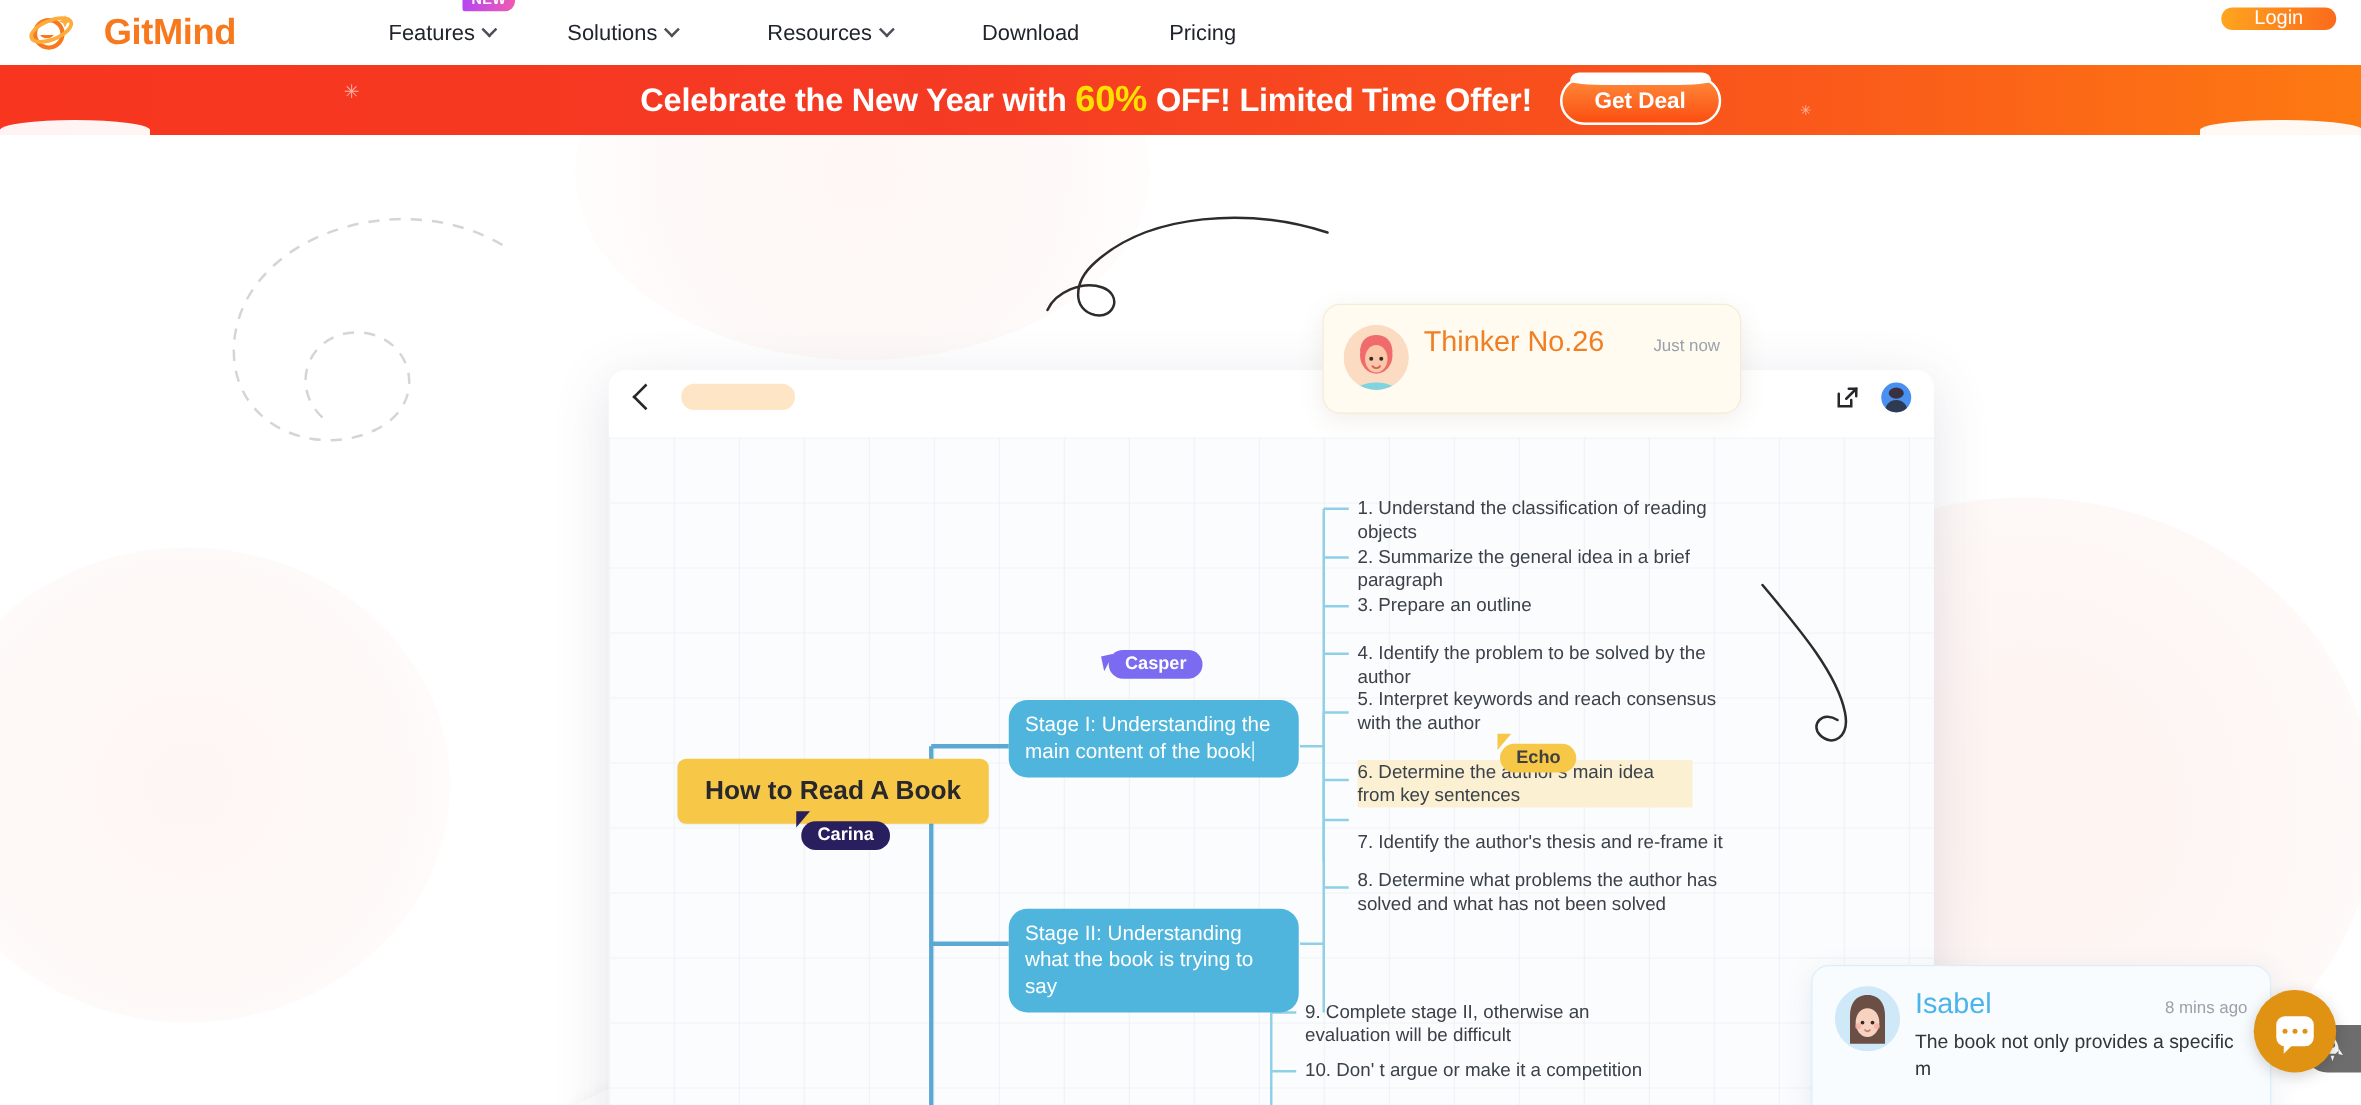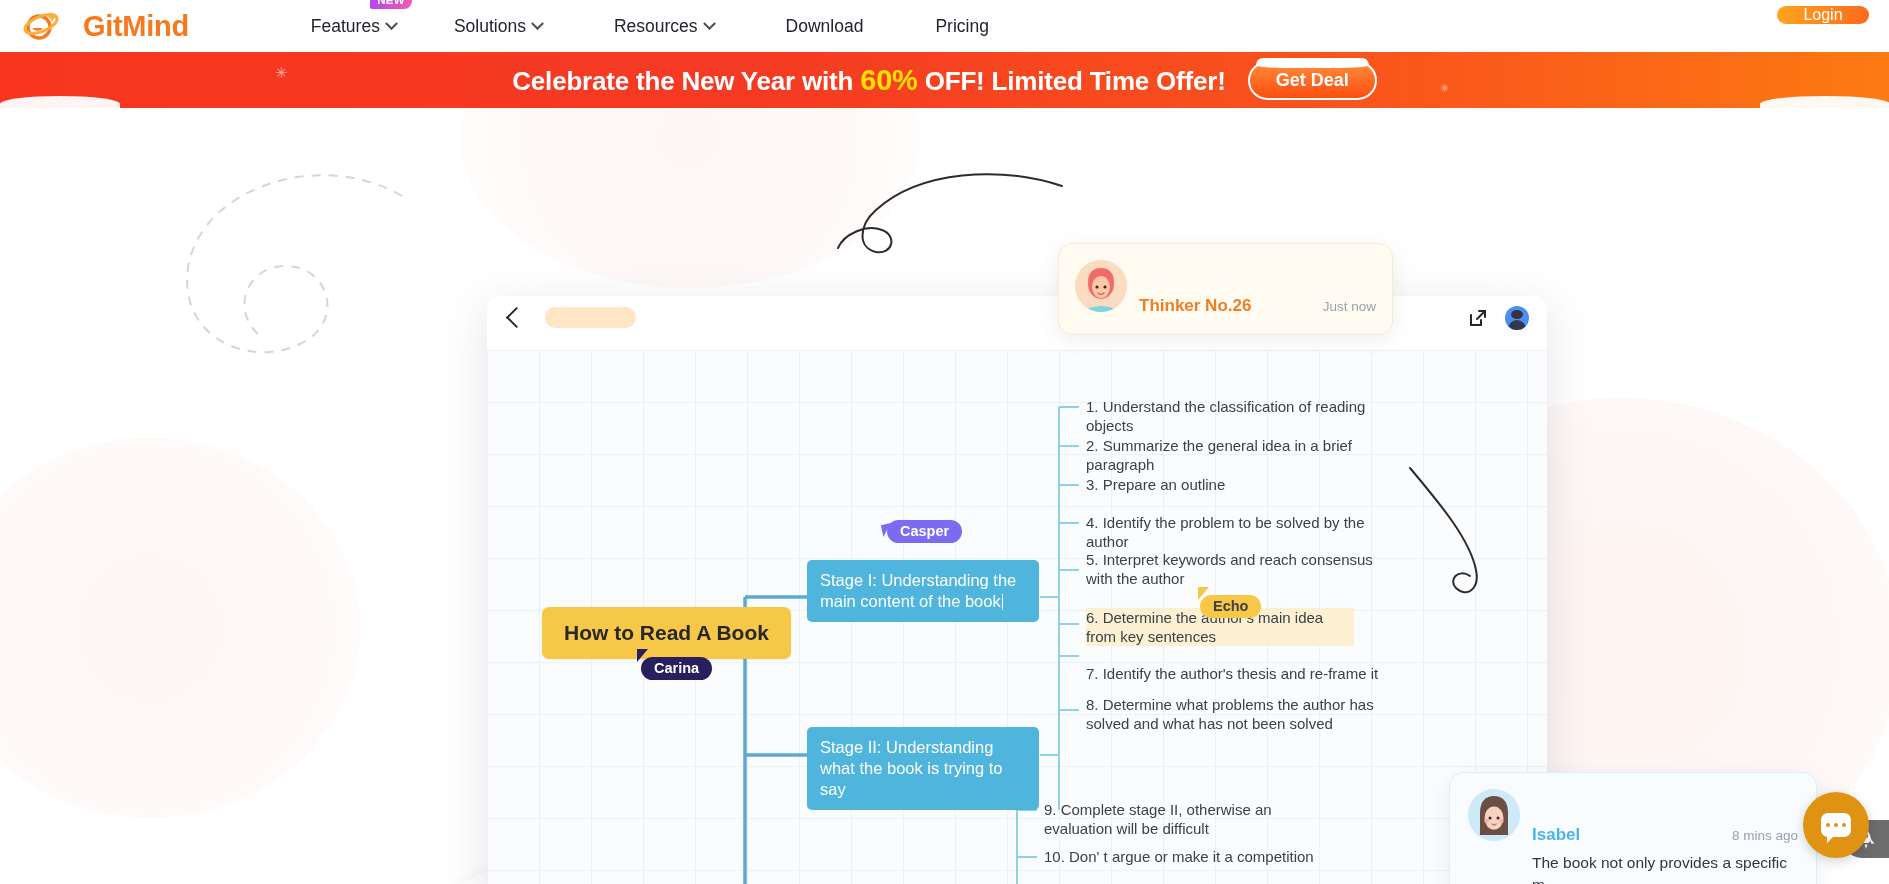--- a/index.html
+++ b/index.html
@@ -165,21 +165,21 @@
     left: 55px; top: 257px;
     background: #f7c747; color: #28282c;
     font-size: 21px; font-weight: 700;
     padding: 14px 22px; border-radius: 7px;
     cursor: pointer;
     box-shadow: 0 1px 2px rgba(0,0,0,.06);
   }
   .node-stage {
     background: #4fb5dc; color: #ffffff;
     font-size: 16.5px; line-height: 21px;
-    padding: 10px 13px; border-radius: 5px;
+    padding: 10px 13px; border-radius: 15px;
     cursor: pointer; width: 232px;
   }
   .stage1 { left: 320px; top: 210px; }
   .stage2 { left: 320px; top: 377px; }
   .caret-blink {
     display: inline-block; width: 1.5px; height: 16px;
     background: #fff; vertical-align: -3px; margin-left: 1px;
   }
 
   .leaf {
@@ -241,21 +241,21 @@
     width: 368px; padding: 16px 18px 14px;
     background: #f8fcff;
     border: 1px solid #dceefb;
     box-shadow: 0 6px 22px rgba(80,120,160,.12);
   }
   .cmt-av { width: 52px; height: 52px; border-radius: 50%; flex: 0 0 52px; position: relative; overflow: hidden; }
   .av-thinker { background: #fbdcc3; }
   .av-isabel  { background: #cfe9f8; }
   .cmt-body { flex: 1; min-width: 0; }
   .cmt-top { display: flex; align-items: baseline; justify-content: space-between; }
-  .cmt-name { font-size: 17px; font-weight: 700; margin-top: 36px; }
+  .cmt-name { font-size: 23px; font-weight: 400; }
   .cmt-name.orange { color: #f07e22; }
   .cmt-name.blue   { color: #4cb4ea; }
   .cmt-time { font-size: 13.5px; color: #9aa1a9; }
   .cmt-text { margin-top: 7px; font-size: 15.5px; line-height: 22px; color: #31363d; }
   .cmt-meta { display: flex; gap: 60px; margin-top: 22px; align-items: center; }
   .meta-grp { display: flex; align-items: center; gap: 9px; color: #7d868f; font-size: 15px; }
 
   
   .leader { position: absolute; pointer-events: none; z-index: 65; }
 

